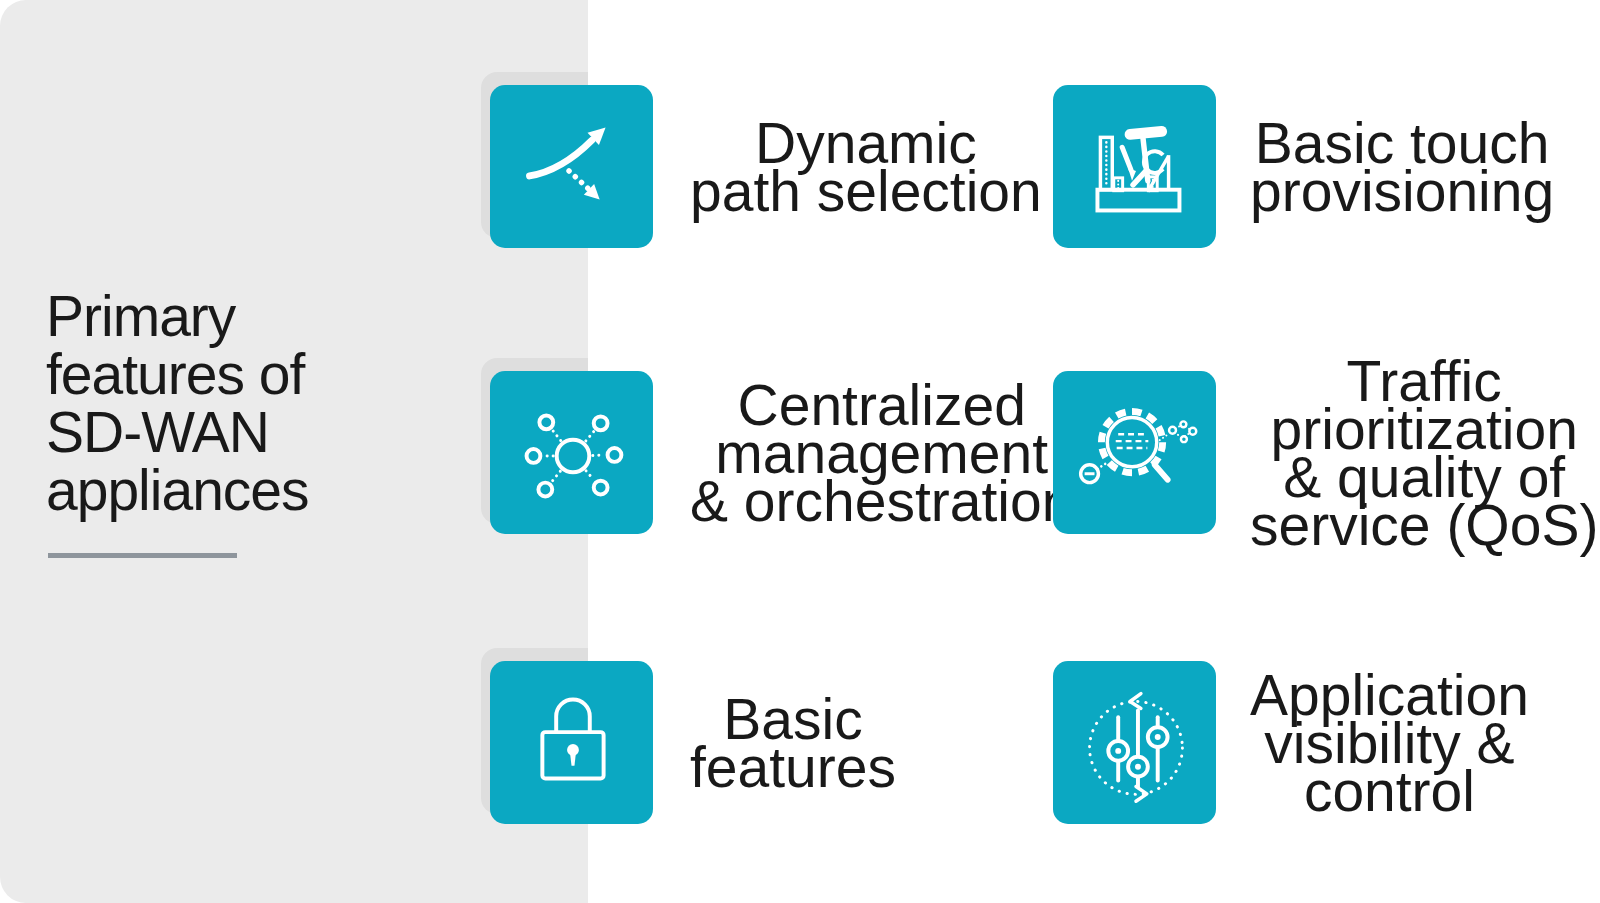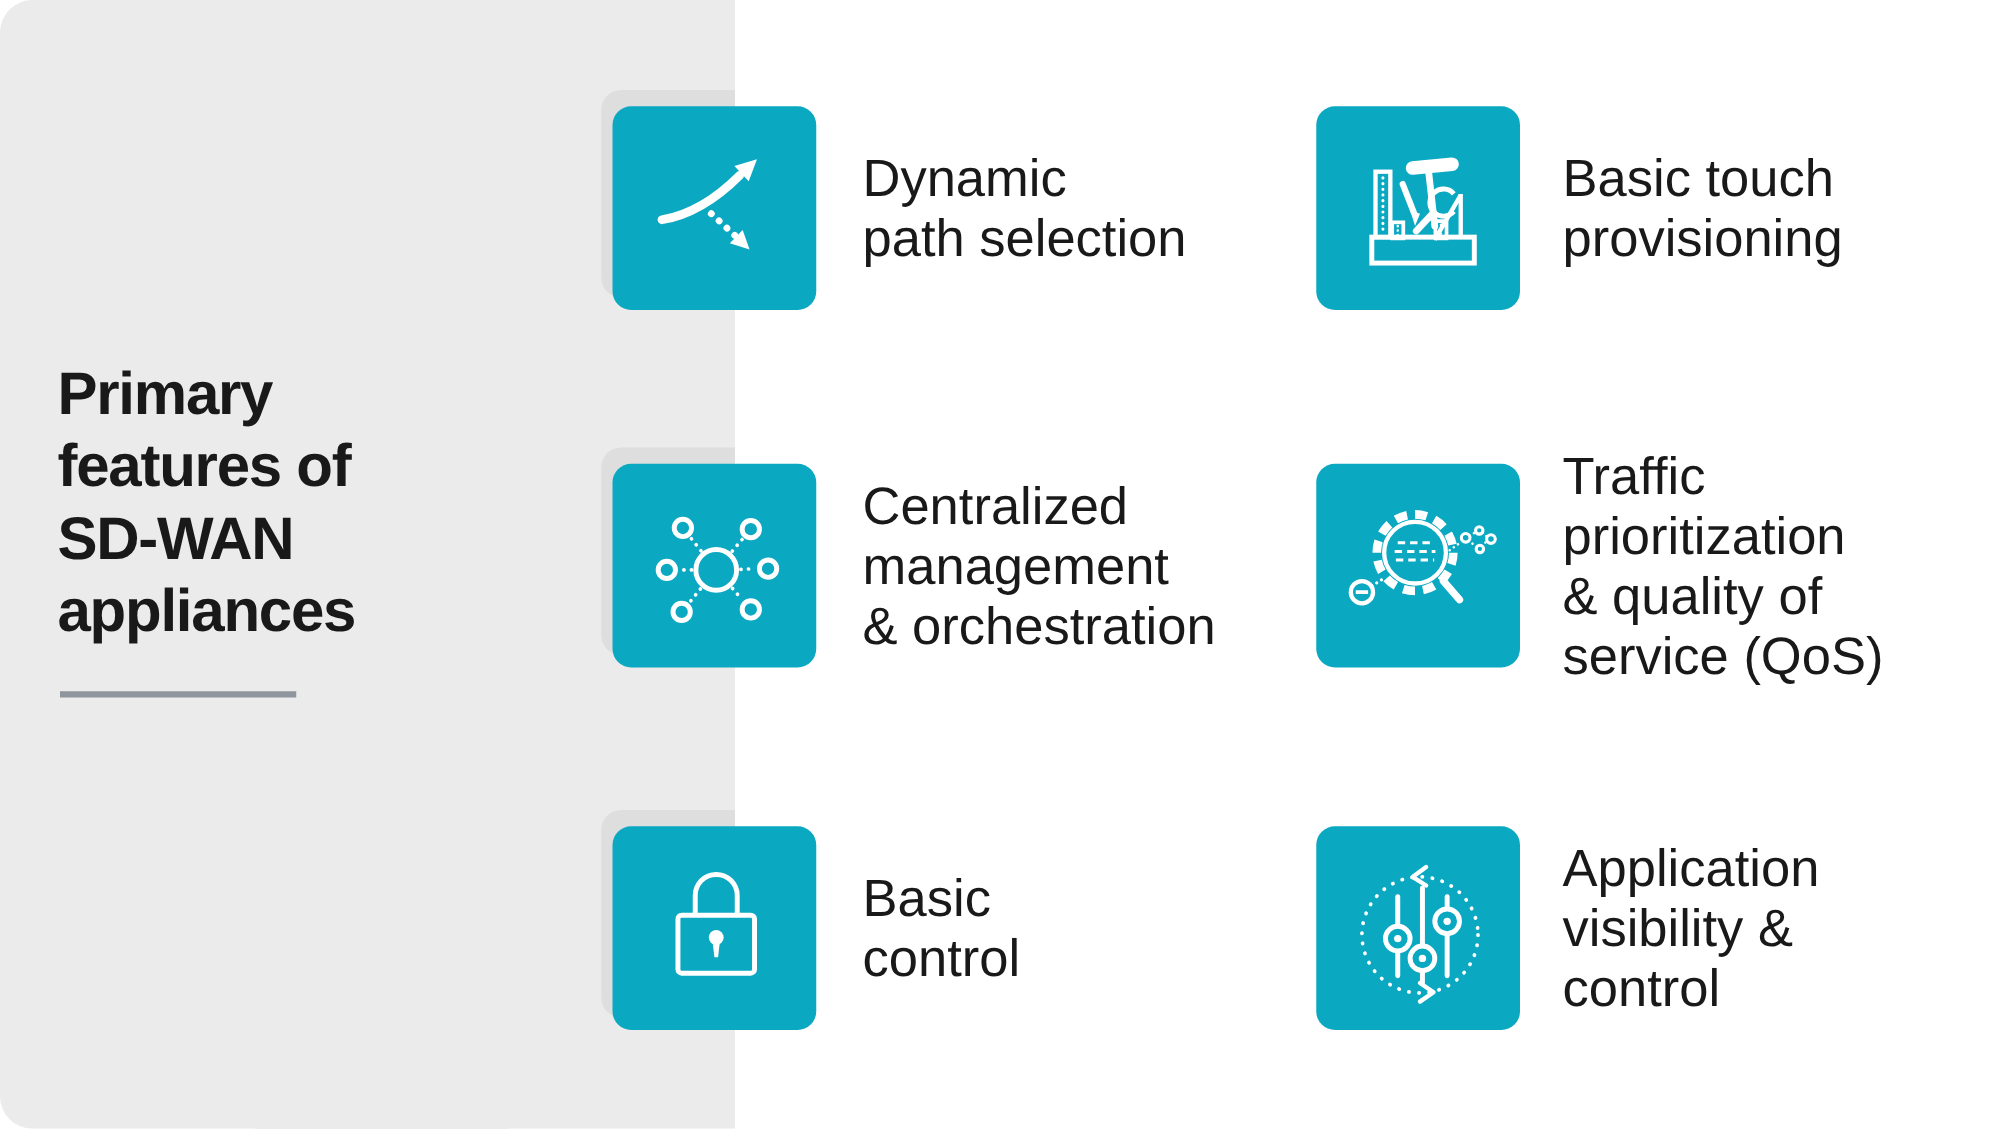--- a/index.html
+++ b/index.html
@@ -14,36 +14,37 @@
     border-radius:26px 0 0 26px;
     overflow:hidden;
   }
   .shadow-card{
     position:absolute;left:481px;width:166px;height:166px;
     border-radius:16px;background:var(--shadow,#dedede);
   }
   .sh1{top:72px}.sh2{top:358px}.sh3{top:648px}
   .title{
     position:absolute;left:46px;top:287px;
-    font-size:48px;font-weight:bold;line-height:58px;letter-spacing:-1px;
+    font-size:57px;font-weight:normal;line-height:58px;letter-spacing:-1px;
     color:var(--text,#191919);white-space:pre-line;
   }
   .title-underline{
     position:absolute;left:48px;top:553px;width:189px;height:5px;
     background:var(--underline,#8e959c);
   }
   .tile{
     position:absolute;width:163px;height:163px;border-radius:15px;
     background:var(--teal,#0ba8c2);
     display:flex;align-items:center;justify-content:center;
   }
   .label{
-    position:absolute;font-size:42px;line-height:48px;
+    position:absolute;font-size:57px;line-height:48px;
     color:var(--text,#191919);white-space:pre-line;
     transform:translateY(-50%);
+    text-align:center;
   }
   .cL.tile{left:490px}.cR.tile{left:1053px}
   .r1.tile{top:85px}.r2.tile{top:371px}.r3.tile{top:661px}
   .cL.label{left:690px}.cR.label{left:1250px}
   .r1.label{top:167px}.r2.label{top:453px}.r3.label{top:743px}
   .tile svg{width:163px;height:163px;display:block}
   .st{stroke:var(--icon,#fff);fill:none}
   .fl{fill:var(--icon,#fff);stroke:none}
   .knob{fill:var(--teal,#0ba8c2);stroke:var(--icon,#fff)}
 </style>
@@ -151,21 +152,21 @@
 
 <div class="tile cL r3">
   <svg viewBox="0 0 165 165">
     <path class="st" d="M67,72 L67,56 A17,17 0 0 1 101,56 L101,72" stroke-width="4"></path>
     <rect class="st" x="53" y="72" width="62" height="47" rx="3" stroke-width="4"></rect>
     <circle class="fl" cx="84" cy="90" r="6"></circle>
     <polygon class="fl" points="81,93 87,93 85.5,106 82.5,106"></polygon>
   </svg>
 </div>
 <div class="label cL r3">Basic
-control</div>
+features</div>
 
 <div class="tile cR r3">
   <svg viewBox="0 0 165 165">
     <circle class="st" cx="84" cy="88" r="47" pathLength="100" stroke-width="3" stroke-linecap="round" stroke-dasharray="0.1 2.7"></circle>
     <polyline class="st" points="89,33 78,41 89,48" stroke-width="3.5" stroke-linecap="round" stroke-linejoin="round"></polyline>
     <polyline class="st" points="84,127 95,134.5 84,142" stroke-width="3.5" stroke-linecap="round" stroke-linejoin="round"></polyline>
     <line class="st" x1="66" y1="57" x2="66" y2="121" stroke-width="4" stroke-linecap="round"></line>
     <line class="st" x1="86" y1="50" x2="86" y2="127" stroke-width="4" stroke-linecap="round"></line>
     <line class="st" x1="106" y1="57" x2="106" y2="121" stroke-width="4" stroke-linecap="round"></line>
     <circle class="knob" cx="66" cy="91" r="10" stroke-width="4"></circle>

